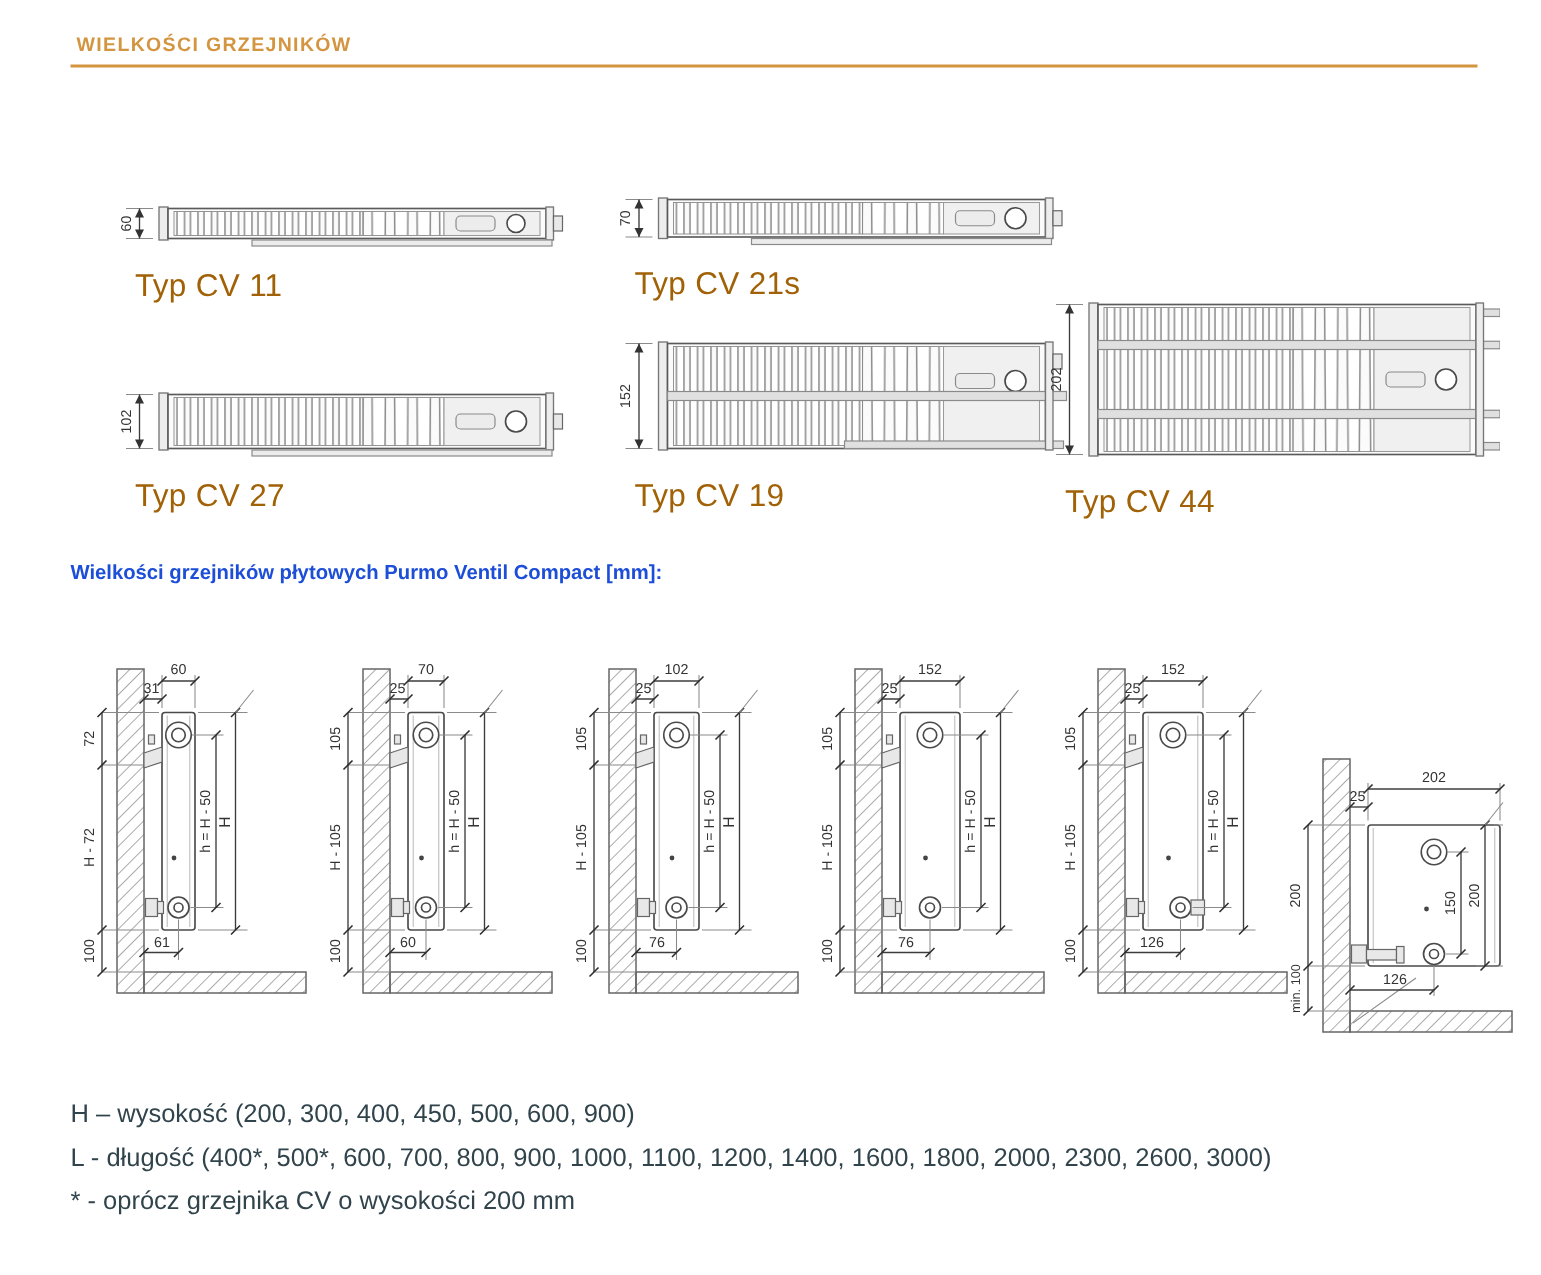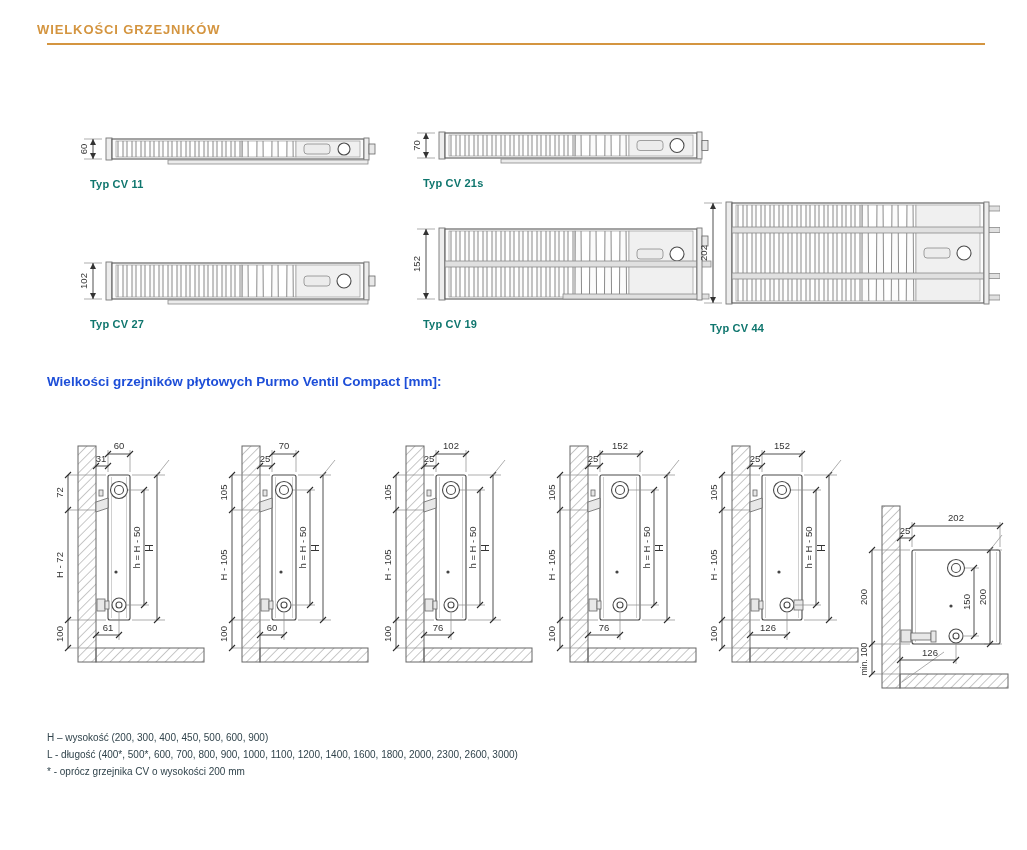--- a/index.html
+++ b/index.html
@@ -1,24 +1,24 @@
 <!DOCTYPE html>
 <html><head>
 <meta charset="utf-8">
 <style>
   html,body{margin:0;padding:0;background:#ffffff}
   .page{position:relative;width:1027px;height:850px;background:#fff;overflow:hidden;
         font-family:"Liberation Sans",sans-serif;color:#222}
-  .title{position:absolute;left:37px;top:22px;font-size:13px;font-weight:700;
+  .title{position:absolute;left:51px;top:22px;font-size:13px;font-weight:700;
          letter-spacing:.9px;color:#D49540}
   .rule{position:absolute;left:47px;top:43px;width:938px;height:2px;background:#D49540}
   .block{position:absolute}
-  .typlabel{font-size:11px;font-weight:700;color:#0f766e;margin-top:6px;padding-left:10px;letter-spacing:.2px}
+  .typlabel{font-size:21px;font-weight:400;color:#a16207;margin-top:6px;padding-left:10px;letter-spacing:.2px}
   .sechead{position:absolute;left:47px;top:374px;font-size:13.5px;font-weight:700;color:#1d4ed8}
-  .legend{position:absolute;left:47px;top:729px;font-size:10px;color:#31444C;line-height:1.7}
+  .legend{position:absolute;left:47px;top:729px;font-size:17px;color:#31444C;line-height:1.7}
   
   .outline{fill:#fbfbfb;stroke:#5a5a5a;stroke-width:1.1}
   .endcap{fill:#ededed;stroke:#777;stroke-width:.9}
   .zone{fill:#f0f0f0;stroke:#9a9a9a;stroke-width:.7}
   .plate{fill:#ececec;stroke:#8a8a8a;stroke-width:.8}
   .band{fill:#e0e0e0;stroke:#8a8a8a;stroke-width:.8}
   .finbox{stroke:#8a8a8a;stroke-width:.6}
   .body{fill:#ffffff;stroke:#4a4a4a;stroke-width:1.1}
   .part{fill:#e8e8e8;stroke:#666;stroke-width:.8}
   .hatched{fill:url(#hatch);stroke:#666;stroke-width:1}

